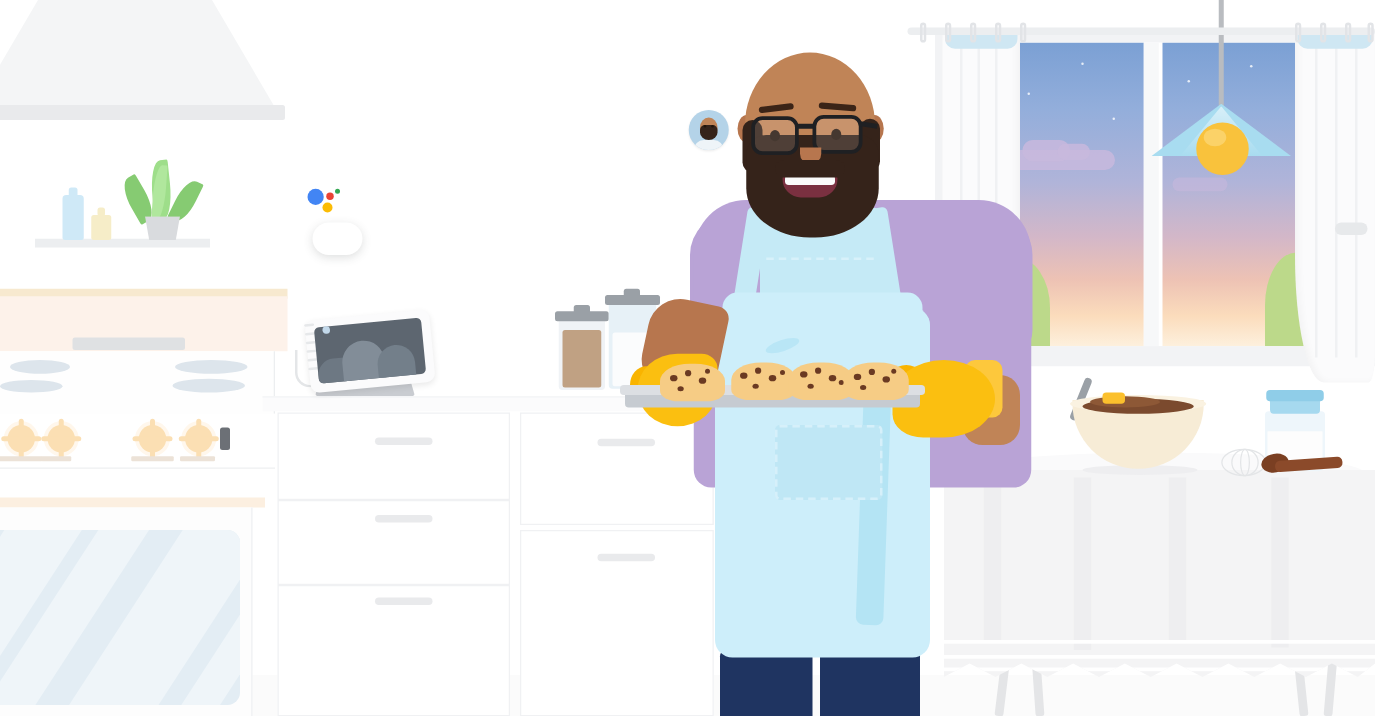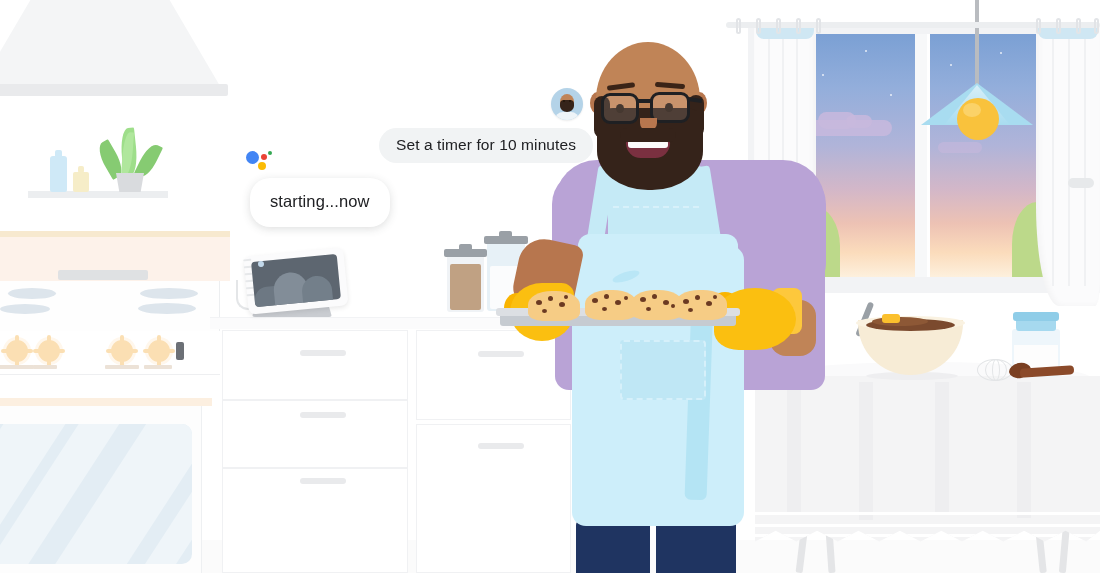--- a/index.html
+++ b/index.html
@@ -521,34 +521,32 @@
     <div class="chip" style="left:40px;top:14px;width:4px;height:4px;"></div>
   </div>
   <div class="abs cookie" style="left:675px; top:290px;">
     <div class="chip" style="left:8px; top:9px; width:6px;height:5px;"></div>
     <div class="chip" style="left:20px;top:5px; width:5px;height:5px;"></div>
     <div class="chip" style="left:31px;top:11px;width:6px;height:5px;"></div>
     <div class="chip" style="left:13px;top:18px;width:5px;height:4px;"></div>
     <div class="chip" style="left:38px;top:5px; width:4px;height:4px;"></div>
   </div>
 
-  <div class="abs bubble-user">Set a timer for 10 minutes</div>
 
   <div class="abs avatar">
     <div class="av-head"></div>
     <div class="av-beard"></div>
     <div class="av-eye-l"></div>
     <div class="av-eye-r"></div>
     <div class="av-body"></div>
   </div>
 
   <div class="abs ga-icon">
     <div class="ga-blue"></div>
     <div class="ga-red"></div>
     <div class="ga-green"></div>
     <div class="ga-yellow"></div>
   </div>
 
   <div class="abs bubble-assistant">
-    <div>starting...now</div>
   </div>
 
 </div>
 
 </body></html>

